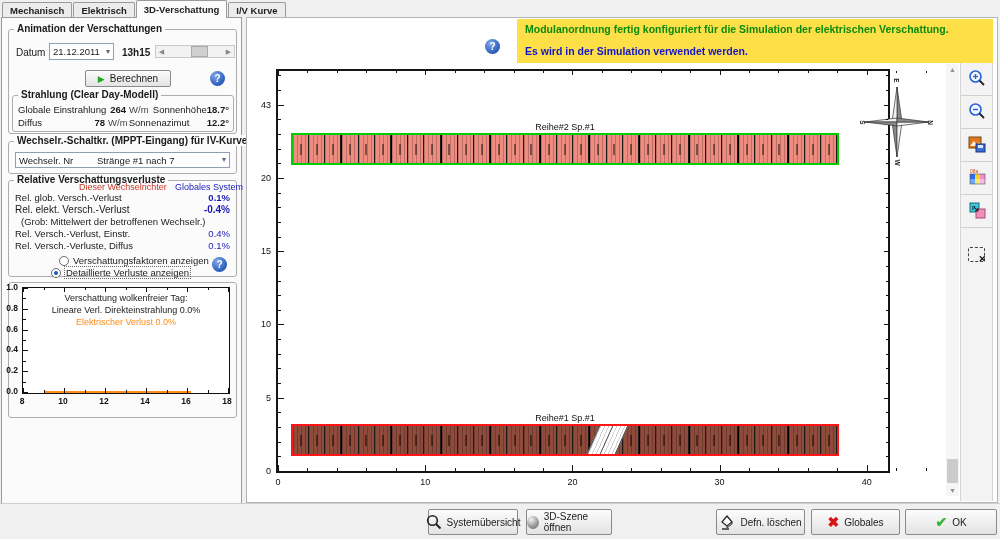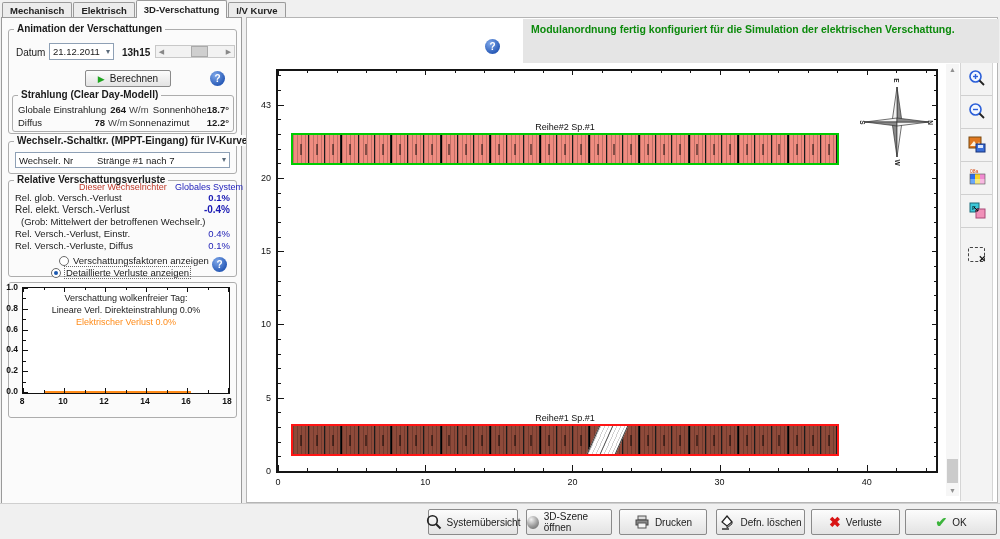--- a/index.html
+++ b/index.html
@@ -40,25 +40,25 @@
   .mc-tick { position:absolute; background:#111; }
   .mc-title { position:absolute; width:100%; text-align:center; font-size:9px; }
 
   
   #top-strip { position:absolute; left:246px; top:0; width:752px; height:16px; overflow:hidden; }
   .assign-row { position:absolute; display:flex; gap:9px; white-space:nowrap; font-size:10px; align-items:baseline; }
   .assign-row .val { font-weight:bold; }
   .assign-row .ok { font-weight:bold; color:#0c8a0c; }
 
   #main-panel { position:absolute; left:246px; top:17px; width:752px; height:486px; background:#fff; border:1px solid #b5b5b5; }
-  #info-box { position:absolute; left:276px; top:1px; width:476px; height:44px; background:#e5e5e5; padding:4px 8px; }
+  #info-box { position:absolute; left:270px; top:1px; width:476px; height:44px; background:#fde047; padding:4px 8px; }
   #info-line1 { color:#0c8a0c; font-weight:bold; font-size:10.5px; }
   #info-line2 { color:#1414c8; font-weight:bold; font-size:10.5px; margin-top:10px; }
 
-  #plot-frame { position:absolute; left:29px; top:51px; width:662px; height:404px; border:2px solid #151515; background:#fff; }
+  #plot-frame { position:absolute; left:29px; top:51px; width:614px; height:404px; border:2px solid #151515; background:#fff; }
   .tick { position:absolute; background:#151515; }
   .axis-lab { position:absolute; font-size:9px; color:#111; }
   .mod-row { position:absolute; display:flex; }
   .mod-row .module { flex:1 1 0; border-right:1px solid #1c1c1c; background-image:repeating-linear-gradient(90deg, rgba(0,0,0,0.20) 0 1px, transparent 1px 4px); position:relative; }
   .mod-row .module.grp { border-left:1.5px solid #000; }
   .mod-row .module::after { content:""; position:absolute; left:45%; top:30%; width:2px; height:40%; background:rgba(0,0,0,0.45); }
   .row-label { position:absolute; font-size:9px; color:#111; text-align:center; white-space:nowrap; }
   .shadow-wedge { position:absolute; top:0; height:100%; background:#fff; background-image:repeating-linear-gradient(90deg, rgba(0,0,0,0.18) 0 1px, transparent 1px 4px); transform:skewX(-24deg); border-left:1px solid #333; border-right:1px solid #333; }
   .shadow-wedge .inner-line { position:absolute; left:45%; top:0; width:1px; height:100%; background:#555; }
 
@@ -250,20 +250,21 @@
       </div>
 
     </div>
   </div>
 
 
   <div id="main-panel">
     <div class="help-icon" style="left:238px;top:21px;">?</div>
     <div id="info-box">
       <div id="info-line1">Modulanordnung fertig konfiguriert für die Simulation der elektrischen Verschattung.</div>
+      <div id="info-line2">Es wird in der Simulation verwendet werden.</div>
     </div>
 
     <div id="plot-frame">
 
       <div style="position:absolute;left:582px;top:8px;width:74px;height:86px;">
         <svg width="74" height="86" viewBox="0 0 74 86">
           <g stroke="#333" stroke-width="0.7">
             <path d="M37 8 L42 43 L37 43 Z" fill="#8a8a8a"></path>
               <path d="M37 8 L32 43 L37 43 Z" fill="#f2f2f2"></path>
             <path d="M37 78 L32 43 L37 43 Z" fill="#8a8a8a"></path>
@@ -539,43 +540,33 @@
             <circle cx="6.5" cy="6.5" r="4.8" fill="none" stroke="#222" stroke-width="1.6"></circle>
             <line x1="10" y1="10" x2="14.5" y2="14.5" stroke="#222" stroke-width="2"></line>
           </svg>
         </span>
         <span>Systemübersicht</span>
       </div>
       <div class="btn f-btn" style="left: 526px; width: 86px;">
         <span class="sphere-icon"></span>
         <span>3D-Szene öffnen</span>
       </div>
-      <div class="btn f-btn" style="left: 619px; width: 88px;">
-        <span class="f-ico">
-          <svg width="16" height="16" viewBox="0 0 16 16">
-            <rect x="4" y="2" width="8" height="4" fill="#dcdcdc" stroke="#555"></rect>
-            <rect x="2" y="6" width="12" height="5" fill="#8a8a8a" stroke="#444"></rect>
-            <rect x="4" y="9" width="8" height="5" fill="#f4f4f4" stroke="#555"></rect>
-          </svg>
-        </span>
-        <span>Drucken</span>
-      </div>
       <div class="btn f-btn" style="left: 716px; width: 89px;">
         <span class="f-ico">
           <svg width="16" height="16" viewBox="0 0 16 16">
             <path d="M8 2 L13 8 L8 12 L3 8 Z" fill="#fff" stroke="#222" stroke-width="1.2"></path>
             <path d="M8 12 L13 8 L13 10 L8 14 Z" fill="#aaa" stroke="#222" stroke-width="0.8"></path>
             <line x1="3" y1="15" x2="10" y2="15" stroke="#222" stroke-width="1.4"></line>
           </svg>
         </span>
         <span>Defn. löschen</span>
       </div>
       <div class="btn f-btn" style="left: 811px; width: 89px;">
         <span class="redx">✖</span>
-        <span>Verluste</span>
+        <span>Globales</span>
       </div>
       <div class="btn f-btn" style="left: 905px; width: 92px;">
         <span class="grncheck">✔</span>
         <span>OK</span>
       </div>
     </div>
 
 </div>
 
 </body></html>

